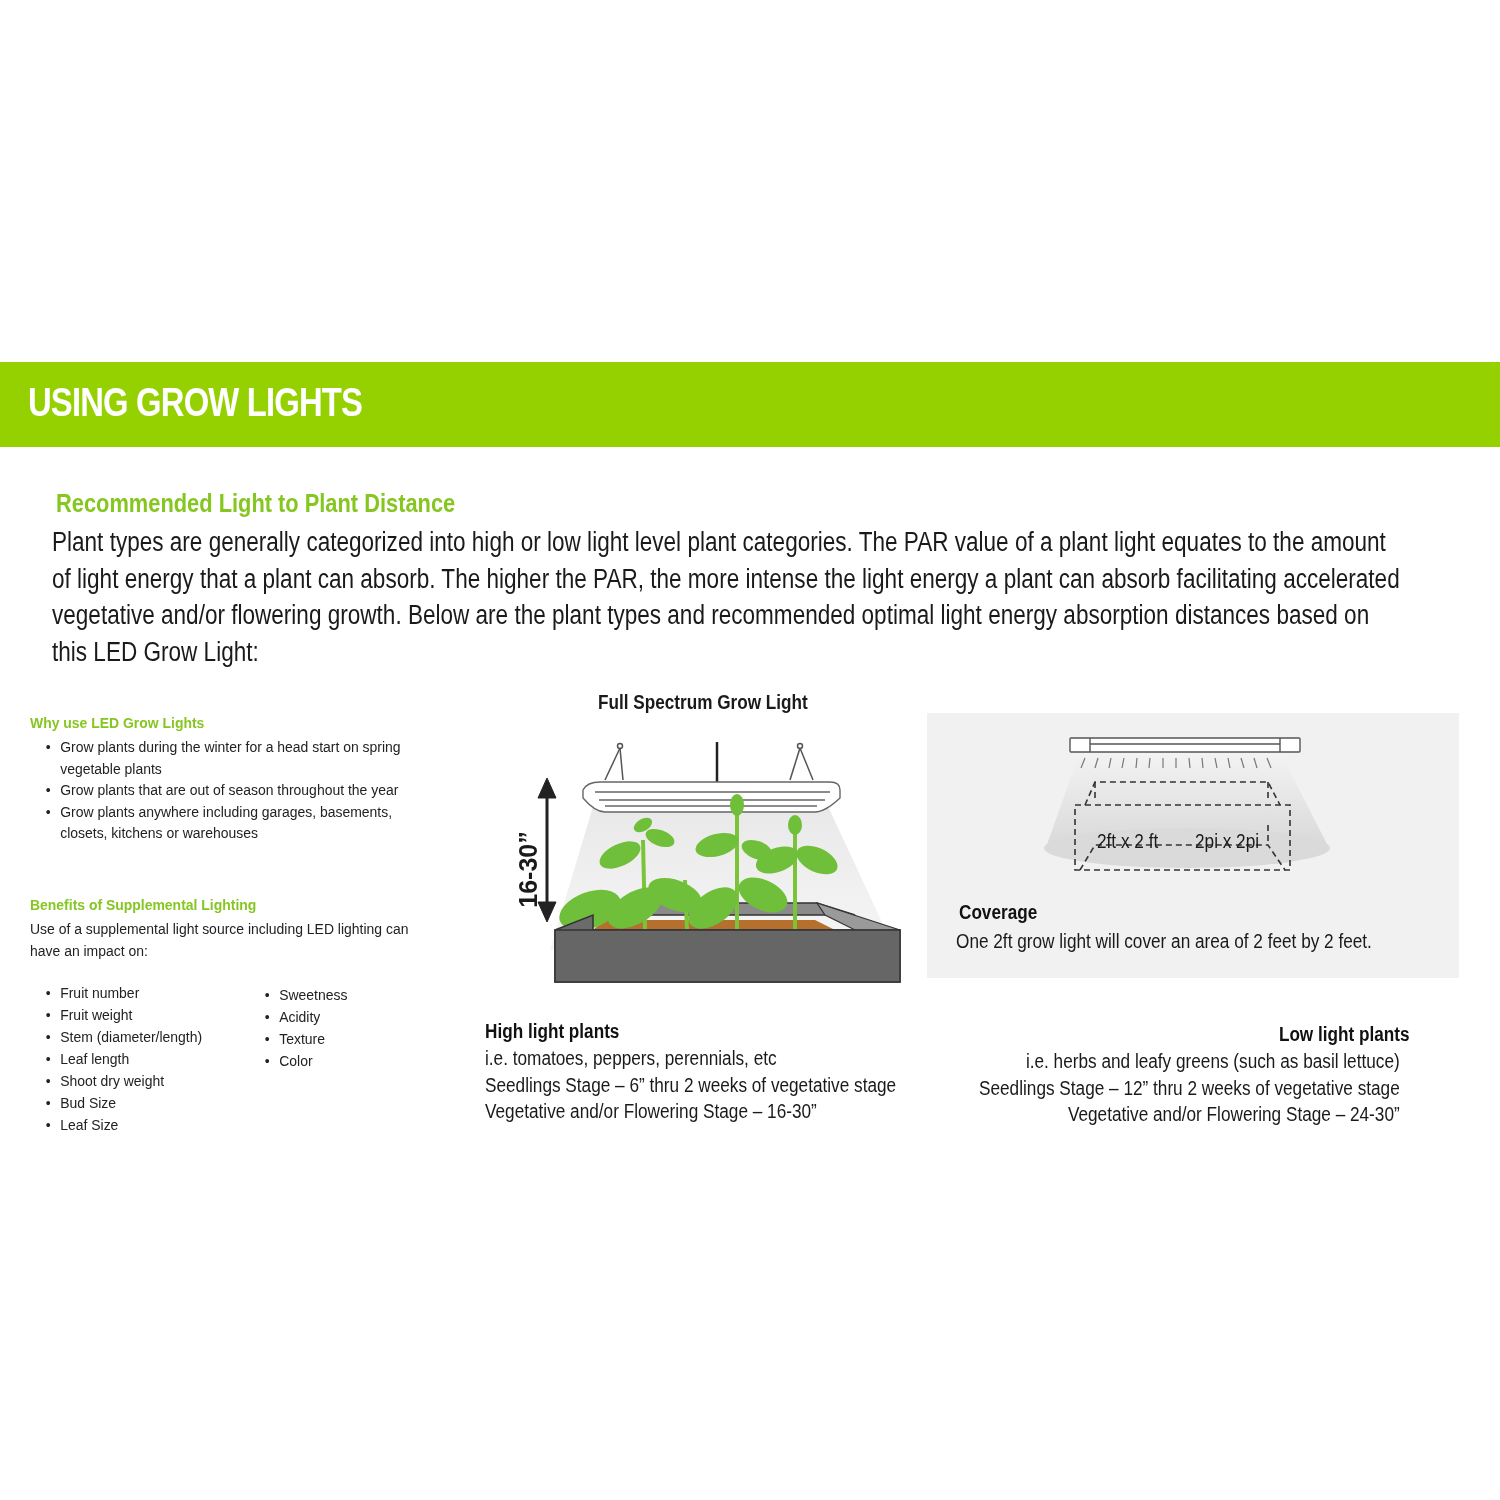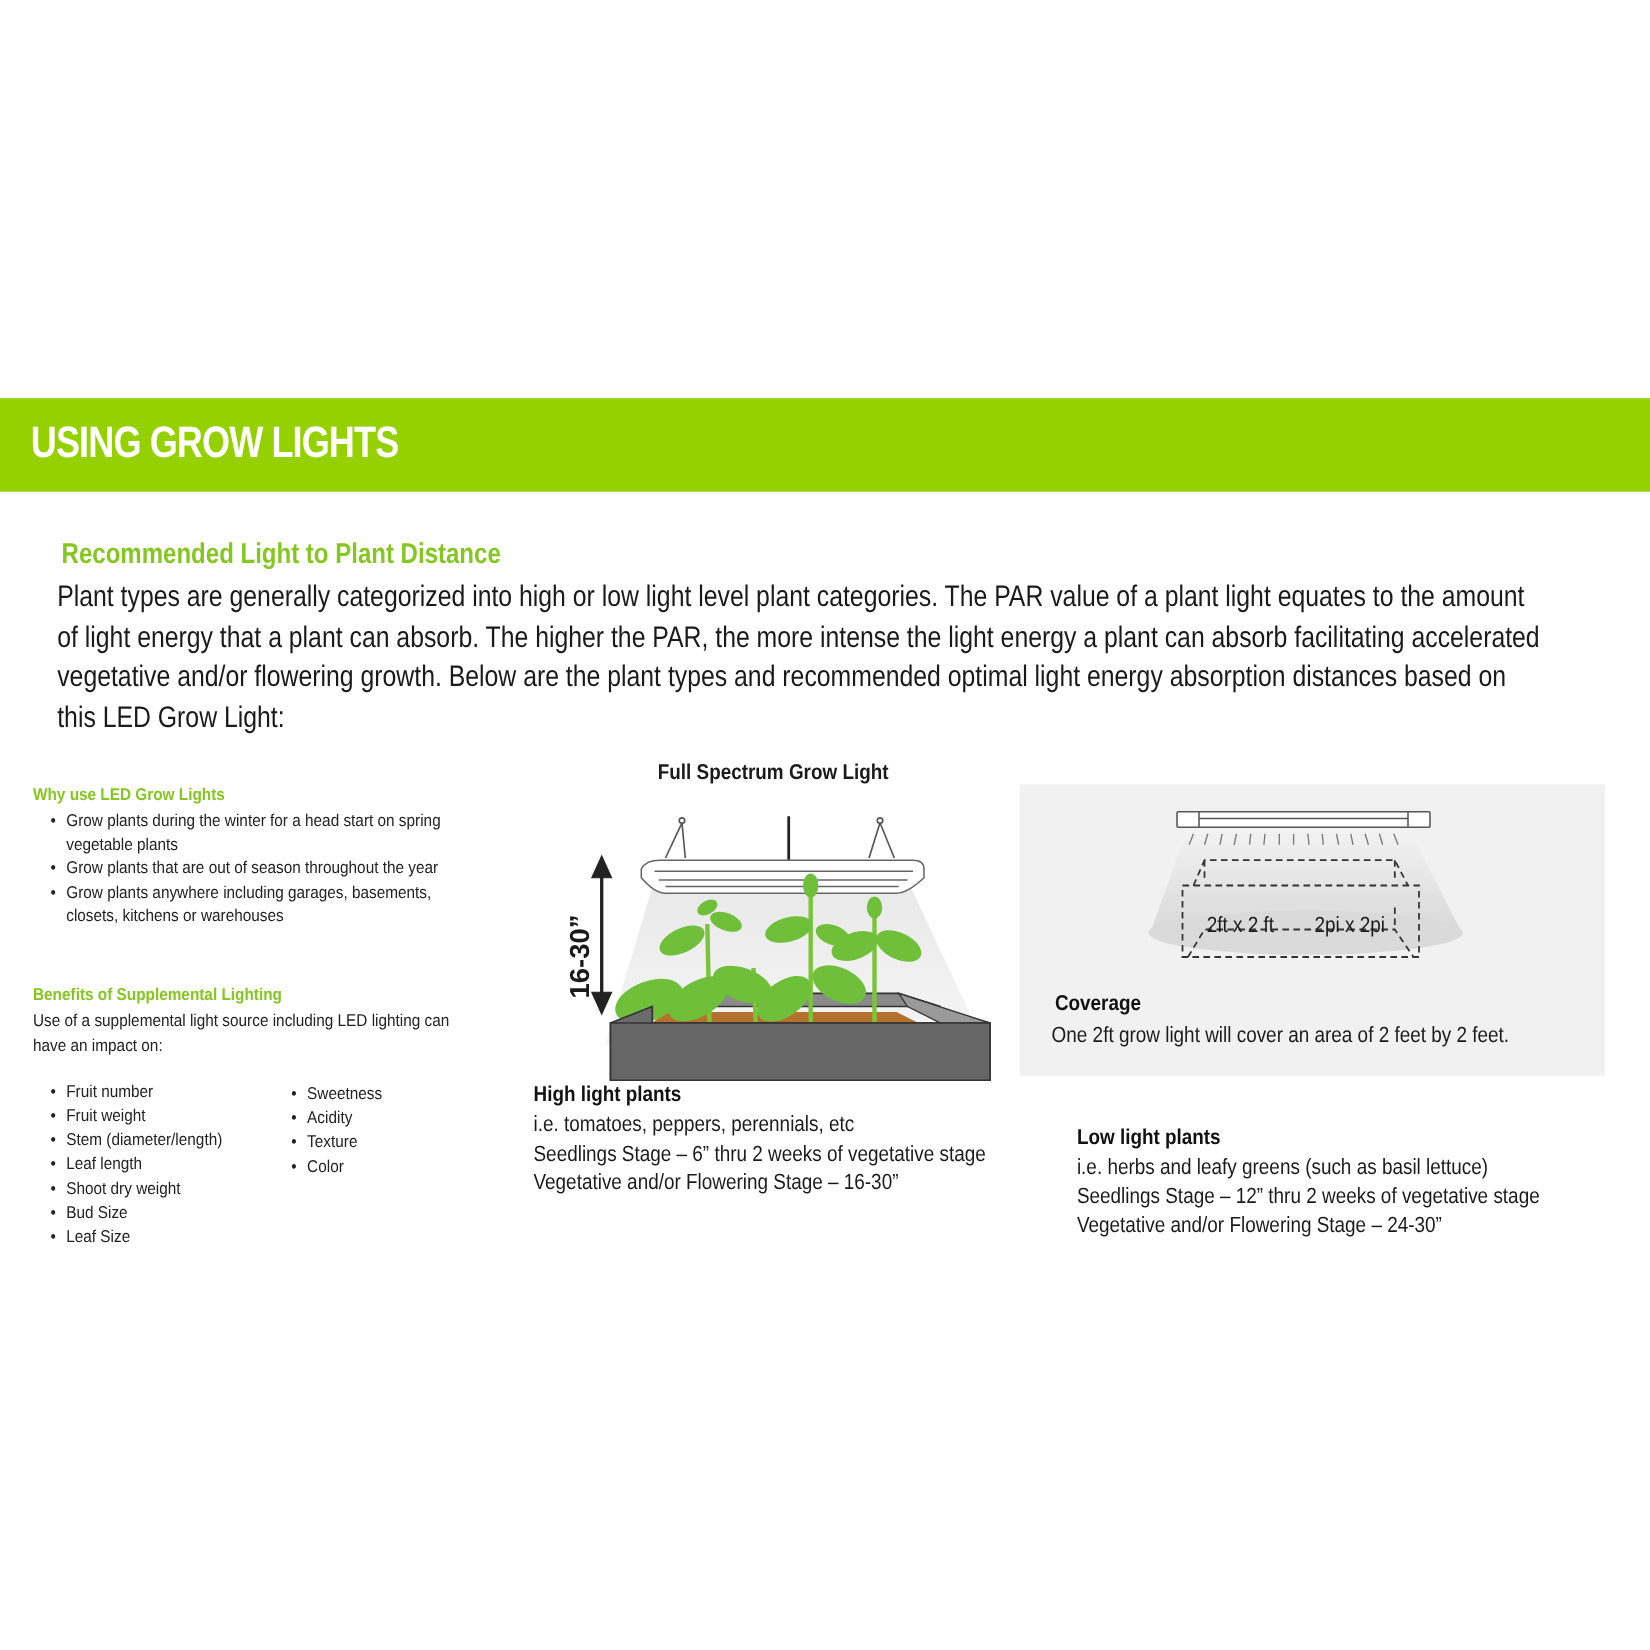--- a/index.html
+++ b/index.html
@@ -202,29 +202,29 @@
     <line x1="55" y1="52" x2="55" y2="72"></line>
     <line x1="228" y1="52" x2="228" y2="72"></line>
     <line x1="228" y1="95" x2="228" y2="115"></line>
   </g>
 </svg>
 <div class="abs desc" style="left:1097px; top:828px; font-size:20px;">2ft x 2 ft</div>
 <div class="abs desc" style="left:1195px; top:828px; font-size:20px;">2pi x 2pi</div>
 <div class="abs bold-h" style="left:959px; top:901px;">Coverage</div>
 <div class="abs desc" style="left:956px; top:928px;">One 2ft grow light will cover an area of 2 feet by 2 feet.</div>
 
-<div class="abs" style="left:485px; top:984px;">
+<div class="abs" style="left:485px; top:1020px;">
   <div class="bold-h">High light plants</div>
   <div class="desc" style="margin-top:2px;">
     <div>i.e. tomatoes, peppers, perennials, etc</div>
     <div>Seedlings Stage – 6” thru 2 weeks of vegetative stage</div>
     <div>Vegetative and/or Flowering Stage – 16-30”</div>
   </div>
 </div>
 
-<div class="abs" style="left:979px; top:1023px;">
+<div class="abs" style="left:979px; top:1023px;text-align:right;">
   <div class="bold-h">Low light plants</div>
   <div class="desc" style="margin-top:2px;">
     <div>i.e. herbs and leafy greens (such as basil lettuce)</div>
     <div>Seedlings Stage – 12” thru 2 weeks of vegetative stage</div>
     <div>Vegetative and/or Flowering Stage – 24-30”</div>
   </div>
 </div>
 
 </body></html>

